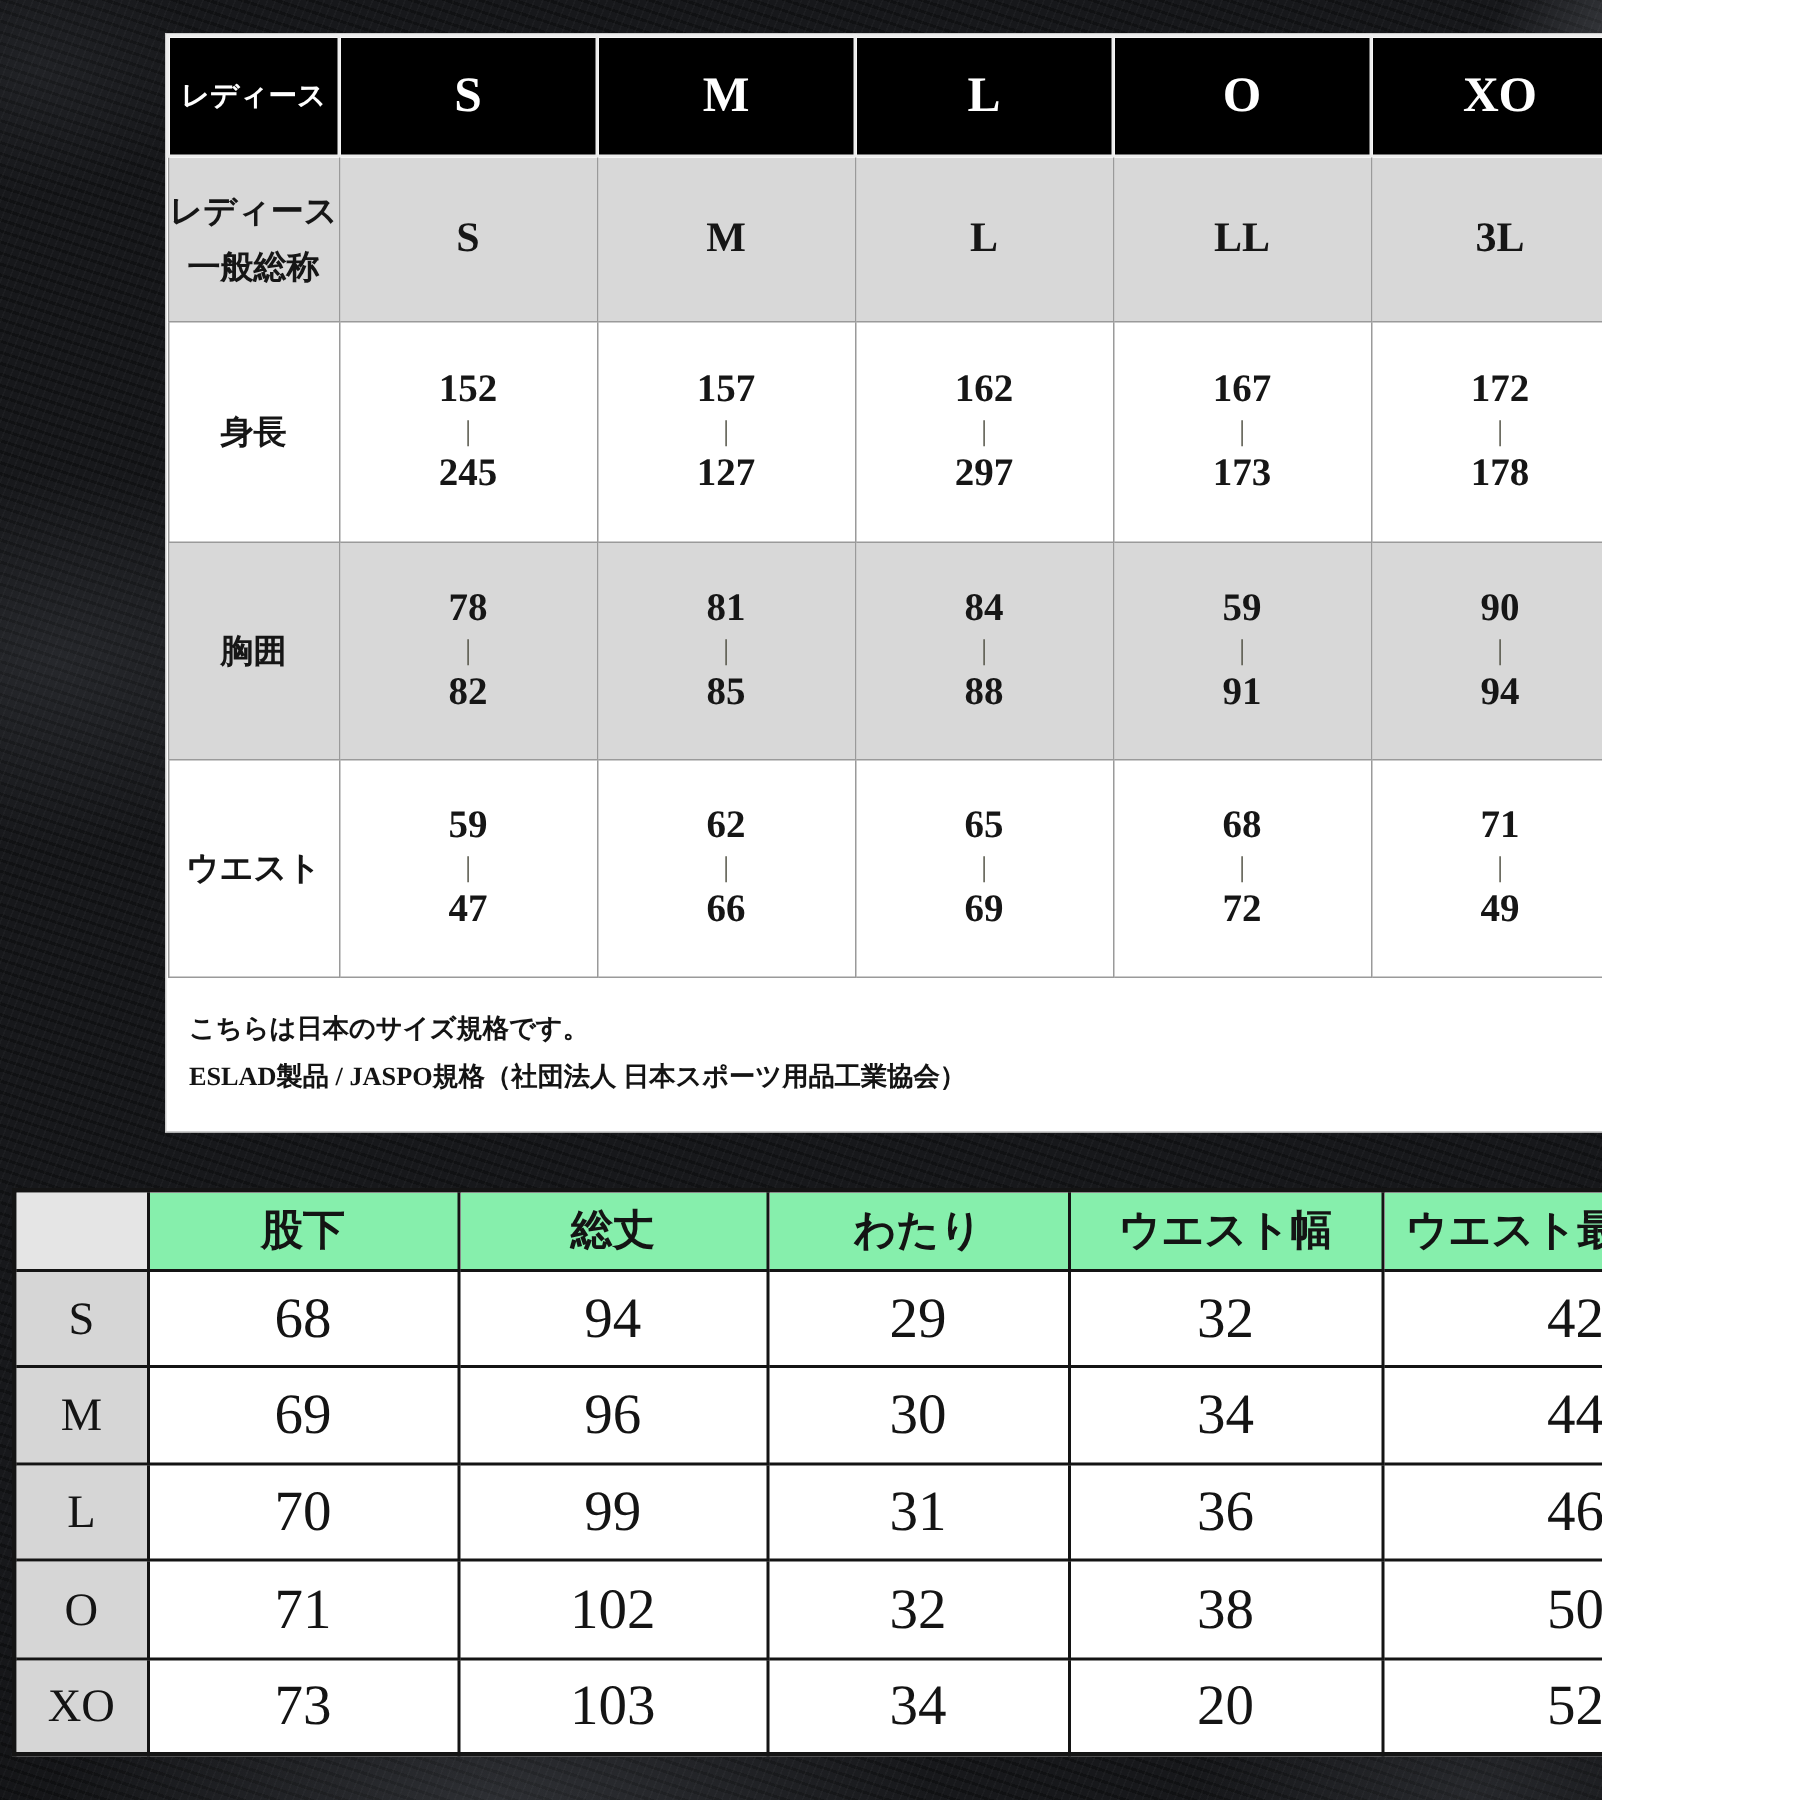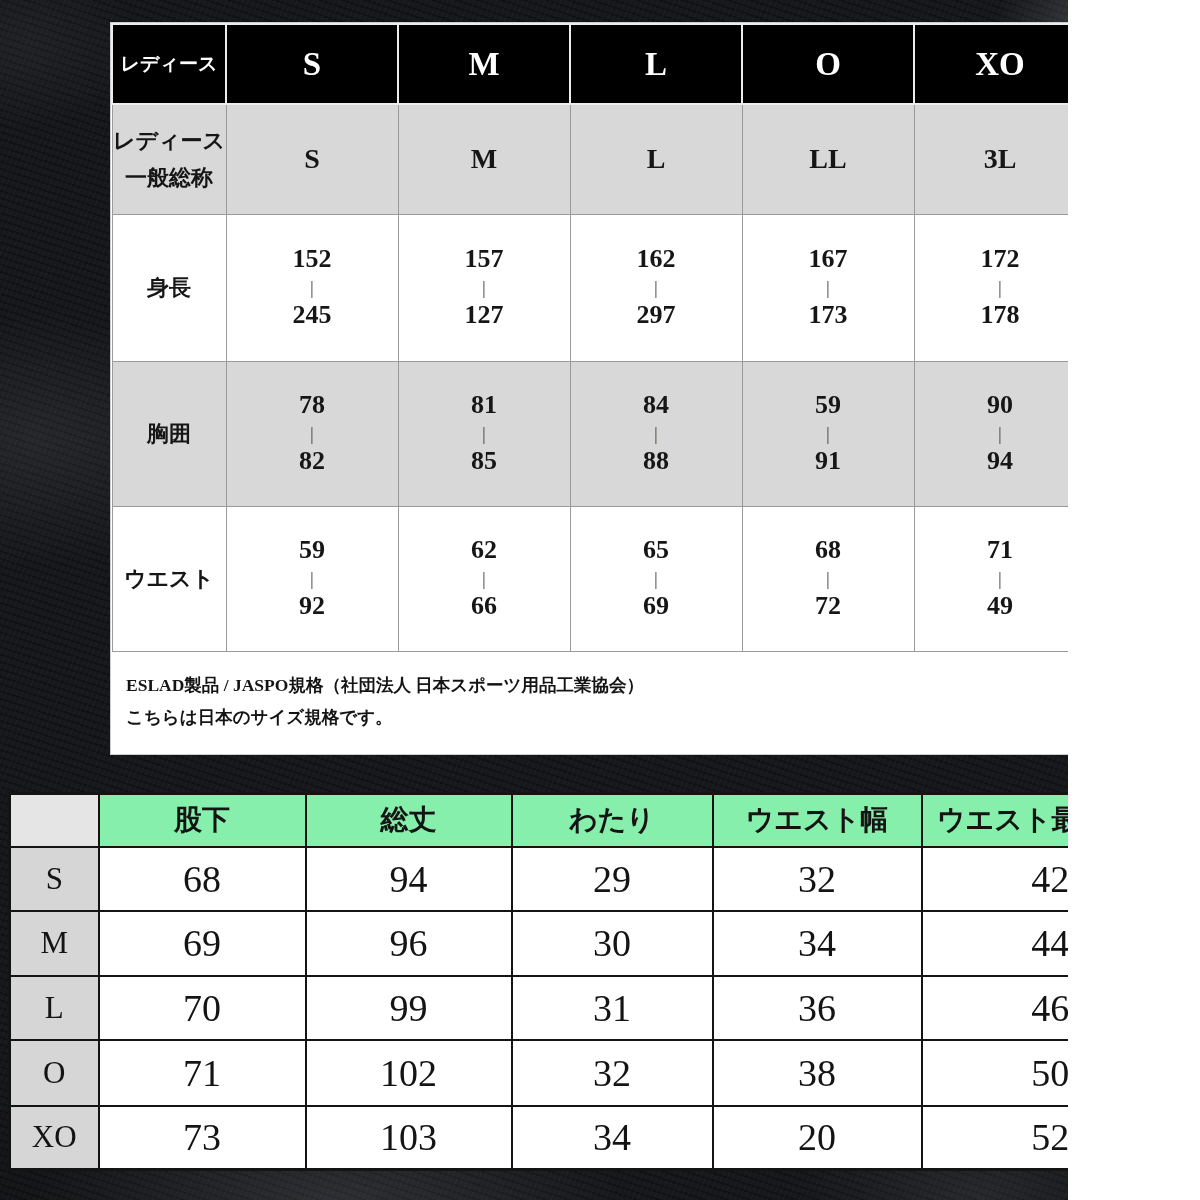--- a/index.html
+++ b/index.html
@@ -171,21 +171,21 @@
           <span class="num">94</span>
               </div>
             </td>
       </tr>
       <tr style="height:145px">
         <td class="rlabel">ウエスト</td>
         <td>
               <div class="rng">
           <span class="num">59</span>
           <span class="sep">|</span>
-          <span class="num">92</span>
+          <span class="num">47</span>
               </div>
             </td>
         <td>
               <div class="rng">
           <span class="num">62</span>
           <span class="sep">|</span>
           <span class="num">66</span>
               </div>
             </td>
         <td>
@@ -206,22 +206,22 @@
               <div class="rng">
           <span class="num">71</span>
           <span class="sep">|</span>
           <span class="num">49</span>
               </div>
             </td>
       </tr>
     </tbody>
       </table>
     <div class="notes">
+      <div>こちらは日本のサイズ規格です。</div>
       <div>ESLAD製品 / JASPO規格（社団法人 日本スポーツ用品工業協会）</div>
-      <div>こちらは日本のサイズ規格です。</div>
     </div>
     <div class="marker"></div>
   </div>
 
   <table id="t2">
     <colgroup>
       <col style="width:89px">
         <col style="width:207px">
         <col style="width:206px">
       <col style="width:201px">

